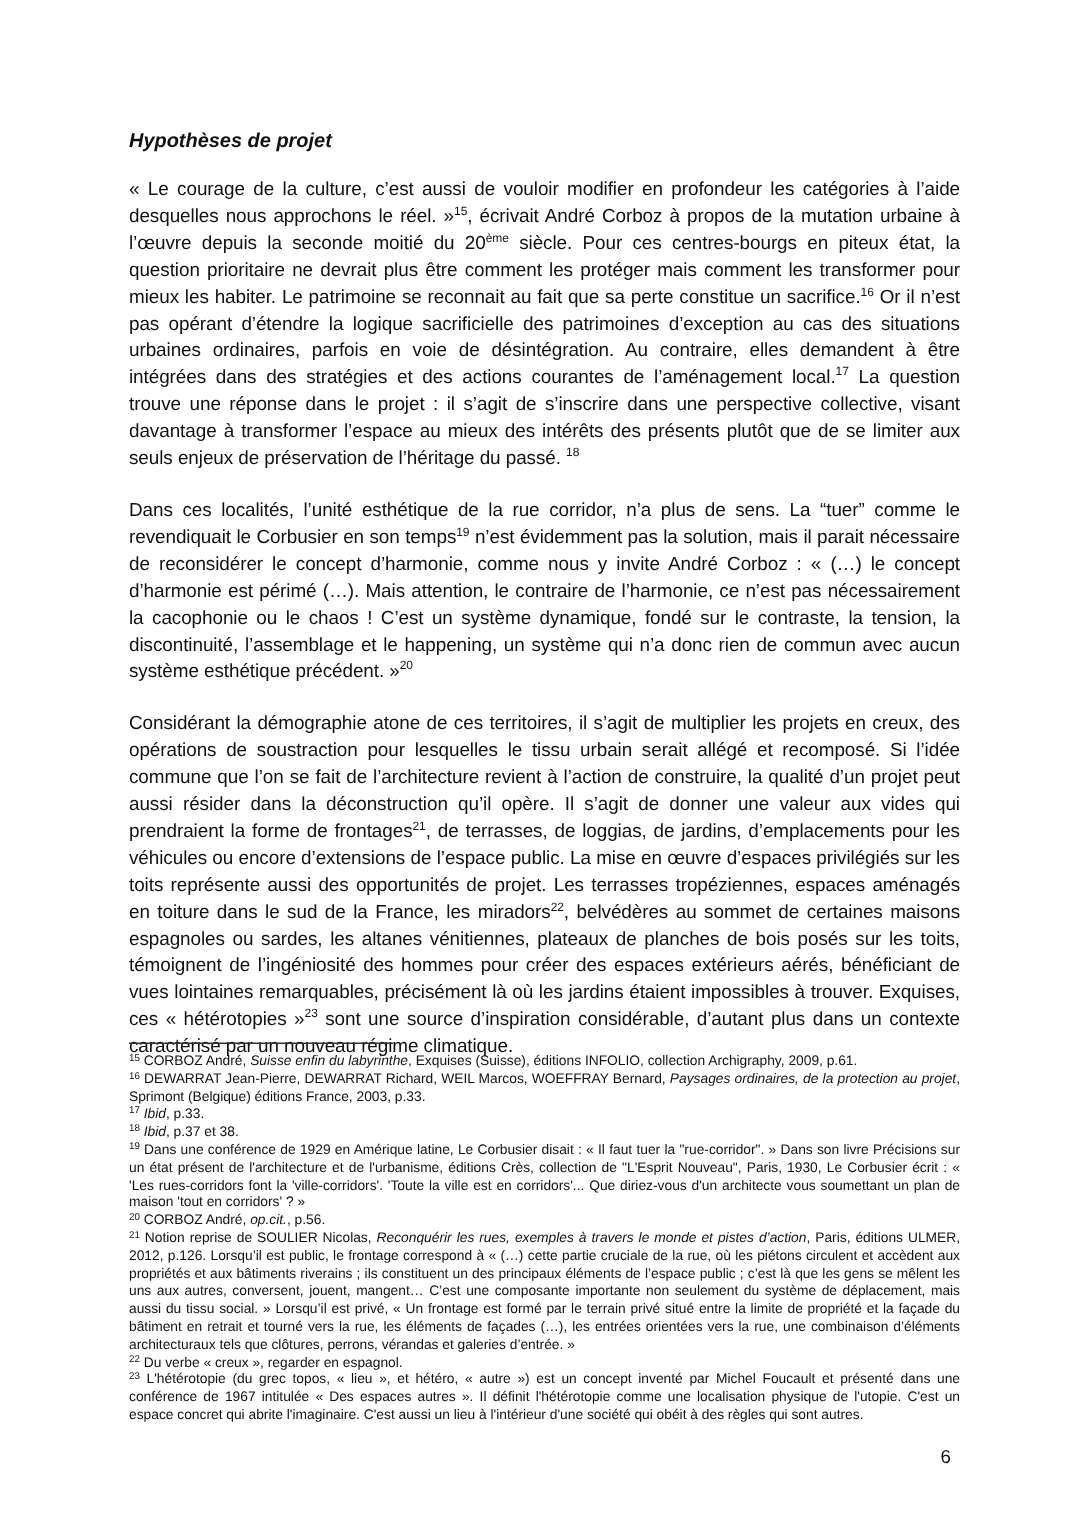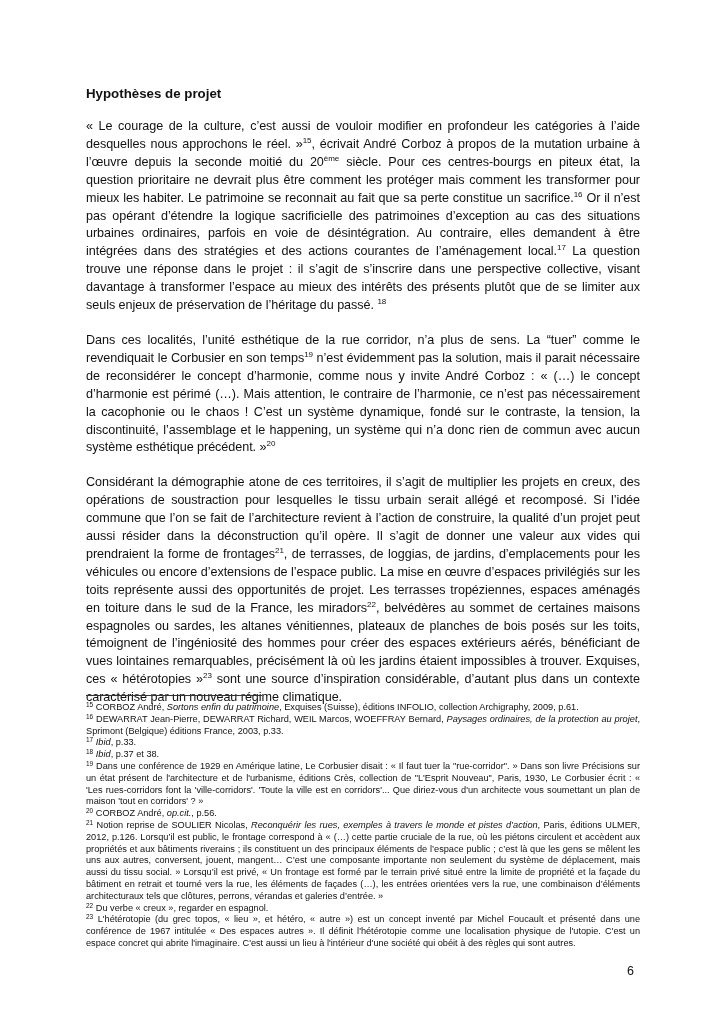--- a/index.html
+++ b/index.html
@@ -1,19 +1,19 @@
 <!DOCTYPE html>
 <html><head>
   <meta charset="utf-8">
   <style>
     html, body { margin: 0; padding: 0; background: #ffffff; }
     body { width: 724px; height: 1024px; position: relative; overflow: hidden;
            font-family: "Liberation Sans", sans-serif; color: #111; }
     .page { position: absolute; left: 86px; top: 86px; width: 554px; }
-    .heading { font-weight: bold; font-size: 13.3px; line-height: 16px; margin: 0 0 16px 0; }
+    .heading { font-weight: bold; font-size: 13.3px; line-height: 16px; margin: 0 0 16px 0; font-style: italic; }
     .para { font-size: 12.6px; line-height: 17.9px; text-align: justify; margin: 0 0 17px 0; letter-spacing: -0.05px; }
     sup { font-size: 8px; line-height: 0; vertical-align: 5px; }
     .fn-rule { position: absolute; left: 86px; top: 695px; width: 176px; border-top: 1px solid #333; }
     .footnotes { position: absolute; left: 86px; top: 702px; width: 554px; }
     .fn { font-size: 9.2px; line-height: 11.8px; text-align: justify; margin: 0; }
     .fn sup { font-size: 6.5px; vertical-align: 3px; }
     .pagenum { position: absolute; left: 627px; top: 964px; font-size: 12.5px; }
   </style>
 </head>
 <body>
@@ -21,21 +21,21 @@
 <div class="page">
   <h1 class="heading">Hypothèses de projet</h1>
   <p class="para"><span>« Le courage de la culture, c’est aussi de vouloir modifier en profondeur les catégories à l’aide desquelles nous approchons le réel. »</span><sup>15</sup><span>, écrivait André Corboz à propos de la mutation urbaine à l’œuvre depuis la seconde moitié du 20</span><sup>ème</sup><span> siècle. Pour ces centres-bourgs en piteux état, la question prioritaire ne devrait plus être comment les protéger mais comment les transformer pour mieux les habiter. Le patrimoine se reconnait au fait que sa perte constitue un sacrifice.</span><sup>16</sup><span> Or il n’est pas opérant d’étendre la logique sacrificielle des patrimoines d’exception au cas des situations urbaines ordinaires, parfois en voie de désintégration. Au contraire, elles demandent à être intégrées dans des stratégies et des actions courantes de l’aménagement local.</span><sup>17</sup><span> La question trouve une réponse dans le projet : il s’agit de s’inscrire dans une perspective collective, visant davantage à transformer l’espace au mieux des intérêts des présents plutôt que de se limiter aux seuls enjeux de préservation de l’héritage du passé. </span><sup>18</sup></p>
   <p class="para"><span>Dans ces localités, l’unité esthétique de la rue corridor, n’a plus de sens. La “tuer” comme le revendiquait le Corbusier en son temps</span><sup>19</sup><span> n’est évidemment pas la solution, mais il parait nécessaire de reconsidérer le concept d’harmonie, comme nous y invite André Corboz : « (…) le concept d’harmonie est périmé (…). Mais attention, le contraire de l’harmonie, ce n’est pas nécessairement la cacophonie ou le chaos ! C’est un système dynamique, fondé sur le contraste, la tension, la discontinuité, l’assemblage et le happening, un système qui n’a donc rien de commun avec aucun système esthétique précédent. »</span><sup>20</sup></p>
   <p class="para"><span>Considérant la démographie atone de ces territoires, il s’agit de multiplier les projets en creux, des opérations de soustraction pour lesquelles le tissu urbain serait allégé et recomposé. Si l’idée commune que l’on se fait de l’architecture revient à l’action de construire, la qualité d’un projet peut aussi résider dans la déconstruction qu’il opère. Il s’agit de donner une valeur aux vides qui prendraient la forme de frontages</span><sup>21</sup><span>, de terrasses, de loggias, de jardins, d’emplacements pour les véhicules ou encore d’extensions de l’espace public. La mise en œuvre d’espaces privilégiés sur les toits représente aussi des opportunités de projet. Les terrasses tropéziennes, espaces aménagés en toiture dans le sud de la France, les miradors</span><sup>22</sup><span>, belvédères au sommet de certaines maisons espagnoles ou sardes, les altanes vénitiennes, plateaux de planches de bois posés sur les toits, témoignent de l’ingéniosité des hommes pour créer des espaces extérieurs aérés, bénéficiant de vues lointaines remarquables, précisément là où les jardins étaient impossibles à trouver. Exquises, ces « hétérotopies »</span><sup>23</sup><span> sont une source d’inspiration considérable, d’autant plus dans un contexte caractérisé par un nouveau régime climatique.</span></p>
 </div>
 
 <div class="fn-rule"></div>
 
 <div class="footnotes">
-  <p class="fn"><sup>15</sup><span> CORBOZ André, </span><i>Sortons enfin du patrimoine</i><span>, Exquises (Suisse), éditions INFOLIO, collection Archigraphy, 2009, p.61.</span></p>
+  <p class="fn"><sup>15</sup><span> CORBOZ André, </span><i>Suisse enfin du labyrinthe</i><span>, Exquises (Suisse), éditions INFOLIO, collection Archigraphy, 2009, p.61.</span></p>
   <p class="fn"><sup>16</sup><span> DEWARRAT Jean-Pierre, DEWARRAT Richard, WEIL Marcos, WOEFFRAY Bernard, </span><i>Paysages ordinaires, de la protection au projet</i><span>, Sprimont (Belgique) éditions France, 2003, p.33.</span></p>
   <p class="fn"><sup>17</sup><span> </span><i>Ibid</i><span>, p.33.</span></p>
   <p class="fn"><sup>18</sup><span> </span><i>Ibid</i><span>, p.37 et 38.</span></p>
   <p class="fn"><sup>19</sup><span> Dans une conférence de 1929 en Amérique latine, Le Corbusier disait : « Il faut tuer la "rue-corridor". » Dans son livre Précisions sur un état présent de l'architecture et de l'urbanisme, éditions Crès, collection de "L'Esprit Nouveau", Paris, 1930, Le Corbusier écrit : « 'Les rues-corridors font la 'ville-corridors'. 'Toute la ville est en corridors'... Que diriez-vous d'un architecte vous soumettant un plan de maison 'tout en corridors' ? »</span></p>
   <p class="fn"><sup>20</sup><span> CORBOZ André, </span><i>op.cit.</i><span>, p.56.</span></p>
   <p class="fn"><sup>21</sup><span> Notion reprise de SOULIER Nicolas, </span><i>Reconquérir les rues, exemples à travers le monde et pistes d’action</i><span>, Paris, éditions ULMER, 2012, p.126. Lorsqu’il est public, le frontage correspond à « (…) cette partie cruciale de la rue, où les piétons circulent et accèdent aux propriétés et aux bâtiments riverains ; ils constituent un des principaux éléments de l’espace public ; c’est là que les gens se mêlent les uns aux autres, conversent, jouent, mangent… C’est une composante importante non seulement du système de déplacement, mais aussi du tissu social. » Lorsqu’il est privé, « Un frontage est formé par le terrain privé situé entre la limite de propriété et la façade du bâtiment en retrait et tourné vers la rue, les éléments de façades (…), les entrées orientées vers la rue, une combinaison d’éléments architecturaux tels que clôtures, perrons, vérandas et galeries d’entrée. »</span></p>
   <p class="fn"><sup>22</sup><span> Du verbe « creux », regarder en espagnol.</span></p>
   <p class="fn"><sup>23</sup><span> L'hétérotopie (du grec topos, « lieu », et hétéro, « autre ») est un concept inventé par Michel Foucault et présenté dans une conférence de 1967 intitulée « Des espaces autres ». Il définit l'hétérotopie comme une localisation physique de l'utopie. C'est un espace concret qui abrite l'imaginaire. C'est aussi un lieu à l'intérieur d'une société qui obéit à des règles qui sont autres.</span></p>
 </div>
 

